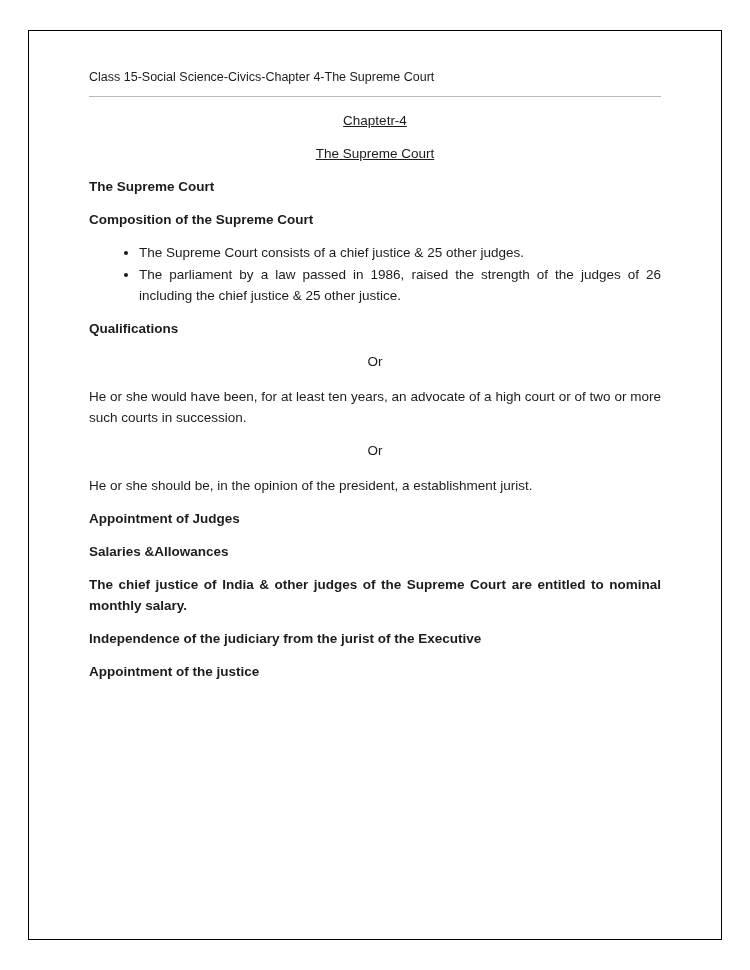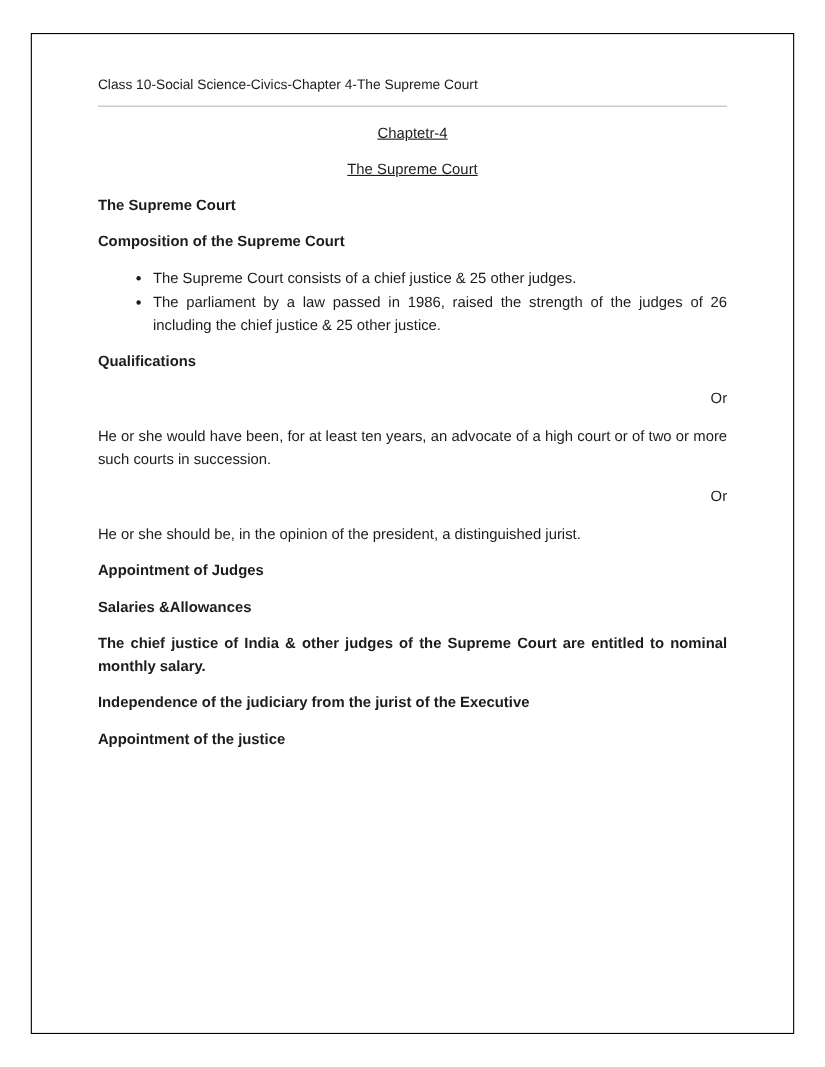--- a/index.html
+++ b/index.html
@@ -51,21 +51,21 @@
   .sec-heading {
     font-weight: bold;
     margin: 0 0 12px 0;
   }
   p.para {
     margin: 0 0 12px 0;
     text-align: justify;
   }
   p.para.bold { font-weight: bold; }
   p.center-or {
-    text-align: right;
+    text-align: center;
     margin: 2px 0 14px 0;
   }
   ul.bullets {
     margin: 0 0 12px 0;
     padding: 0 0 0 50px;
   }
   ul.bullets li {
     list-style-type: disc;
     text-align: justify;
     margin: 0 0 1px 0;
@@ -80,21 +80,21 @@
     padding-left: 4px;
   }
 </style>
 </head>
 <body>
 
 <div class="page">
   <div class="frame">
     <div class="content">
 
-      <div class="doc-header">Class 10-Social Science-Civics-Chapter 4-The Supreme Court</div>
+      <div class="doc-header">Class 15-Social Science-Civics-Chapter 4-The Supreme Court</div>
       <hr class="header-rule">
 
       <div class="center-title underlined">Chaptetr-4</div>
       <div class="center-title underlined">The Supreme Court</div>
 
       <div class="sec-heading">The Supreme Court</div>
 
 
       <div class="sec-heading">Composition of the Supreme Court</div>
 
@@ -105,21 +105,21 @@
 
       <div class="sec-heading">Qualifications</div>
 
 
       <p class="center-or">Or</p>
 
       <p class="para">He or she would have been, for at least ten years, an advocate of a high court or of two or more such courts in succession.</p>
 
       <p class="center-or">Or</p>
 
-      <p class="para">He or she should be, in the opinion of the president, a distinguished jurist.</p>
+      <p class="para">He or she should be, in the opinion of the president, a establishment jurist.</p>
 
       <div class="sec-heading">Appointment of Judges</div>
 
 
       <div class="sec-heading">Salaries &amp;Allowances</div>
 
       <p class="para bold">The chief justice of India &amp; other judges of the Supreme Court are entitled to nominal monthly salary.</p>
 
       <div class="sec-heading">Independence of the judiciary from the jurist of the Executive</div>
 

